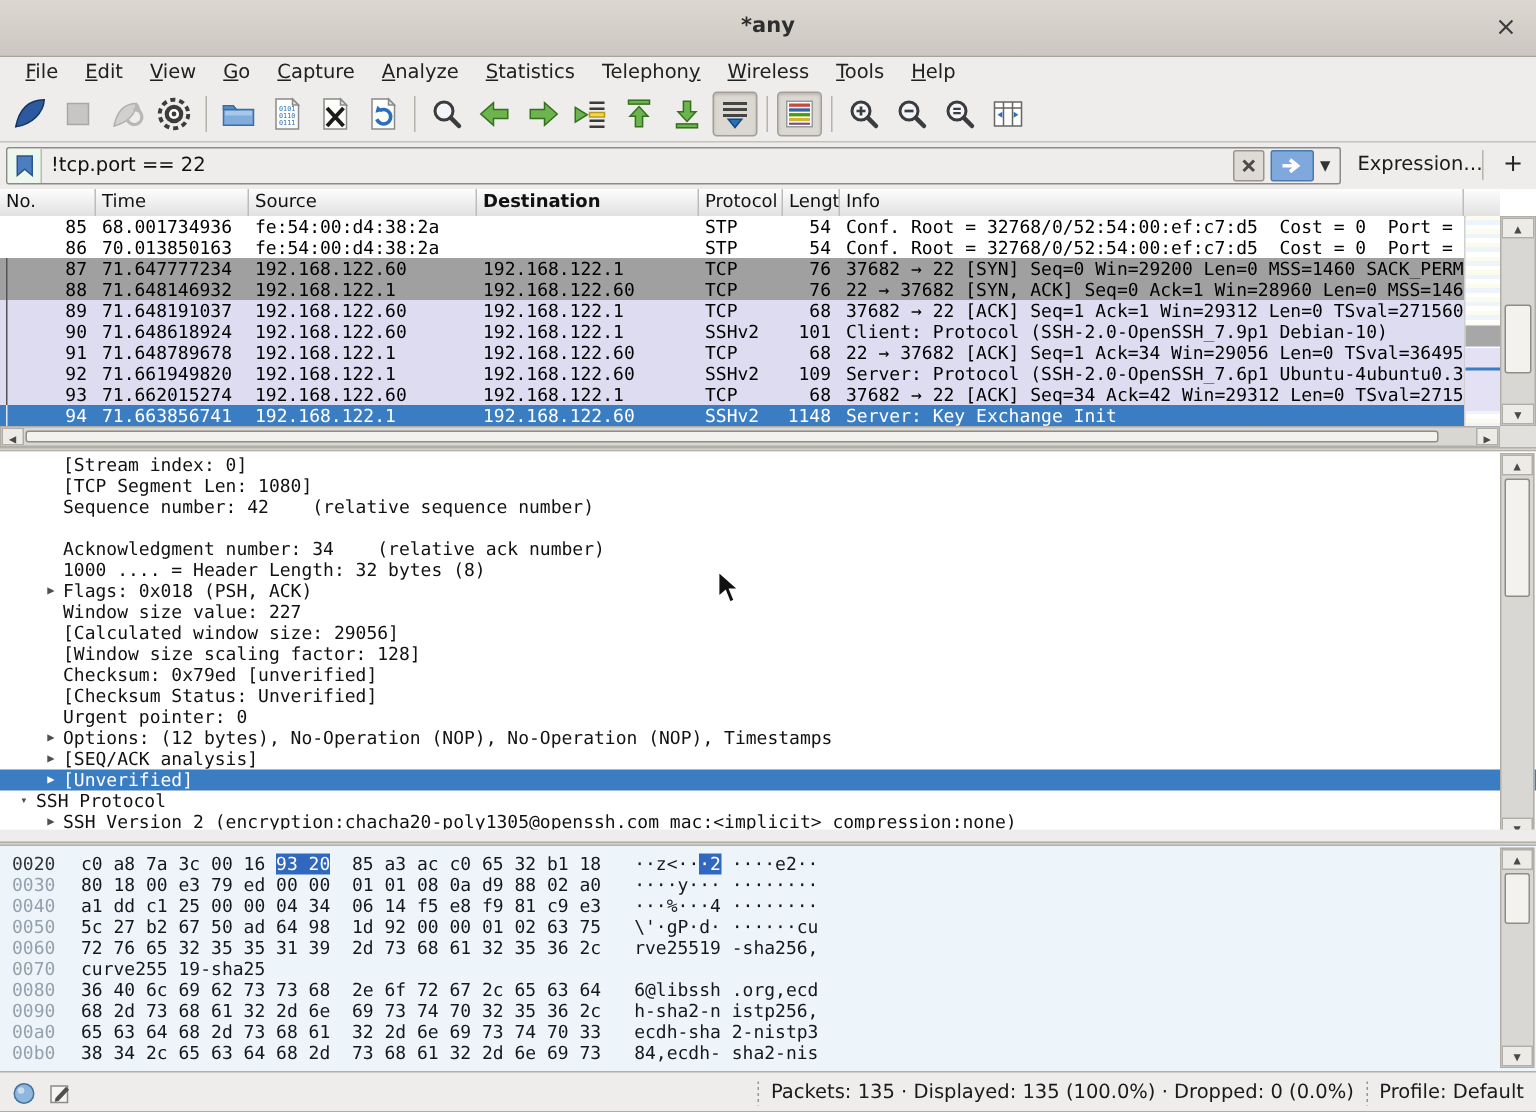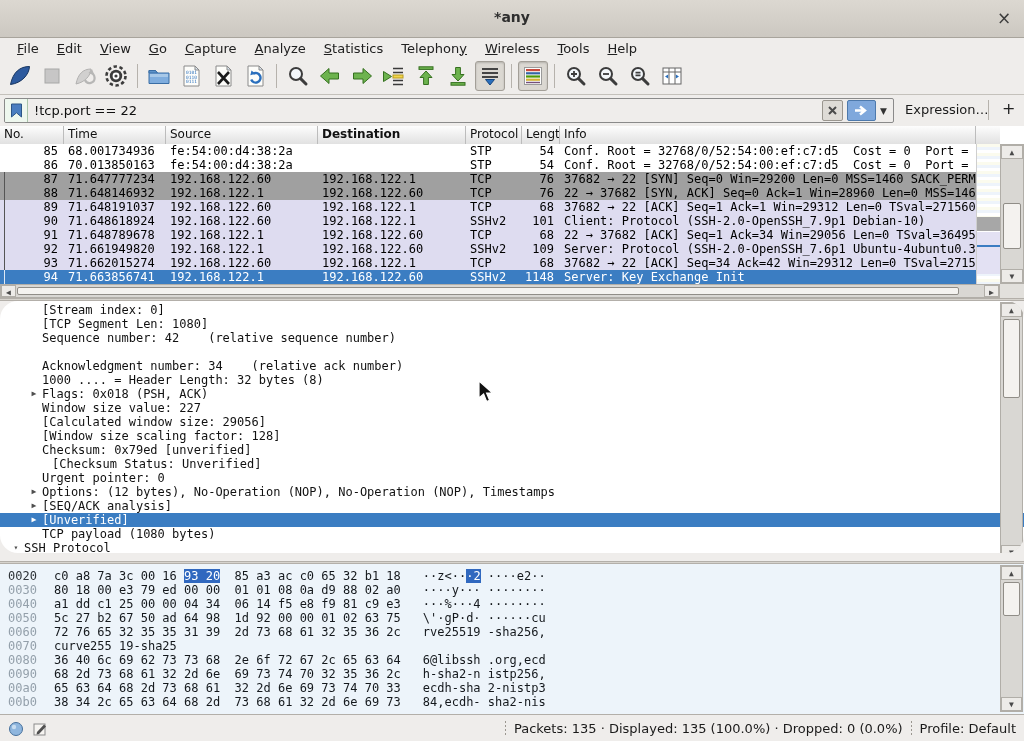--- a/index.html
+++ b/index.html
@@ -70,21 +70,21 @@
   .harr{position:absolute;top:0;bottom:0;width:15px;text-align:center;line-height:13px;font-size:8px;color:#4a4a4a;
     background:#edebe8;border:1px solid #b1aea8;box-sizing:border-box;}
   #pl-corner{position:absolute;left:1000px;top:158px;width:24px;height:14px;background:#e2e0dc;}
   .vthumb{position:absolute;left:2px;right:2px;background:#f4f2ef;border:1px solid #908d87;border-radius:2px;}
   .varr{position:absolute;left:0;width:100%;height:14px;text-align:center;line-height:13px;font-size:8px;color:#4a4a4a;
     background:#edebe8;border:1px solid #b1aea8;box-sizing:border-box;}
   
   .splitter{position:absolute;left:0;width:1024px;background:#d6d3cd;border-top:1px solid #b3afa9;border-bottom:1px solid #b3afa9;box-sizing:border-box;}
   
   #details{position:absolute;left:0;top:301px;width:1024px;height:252px;background:#fff;overflow:hidden;
-    font-family:"DejaVu Sans Mono",monospace;font-size:12px;border-radius:18px;}
+    font-family:"DejaVu Sans Mono",monospace;font-size:12px;}
   #details-rows{position:absolute;left:0;top:2px;right:24px;}
   .drow{height:14px;line-height:14px;display:flex;white-space:pre;color:#111;}
   .drow .arrow{width:16px;text-align:center;font-size:8px;color:#4f4f4f;flex:none;}
   .drow.selected{background:#3b7dc2;color:#fff;width:100%;}
   .drow.selected .arrow{color:#fff;}
   #details-vsb{left:1000px;top:1px;width:23px;height:258px;}
   
   #hexpane{position:absolute;left:0;top:564px;width:1024px;height:150px;background:#edf4fa;overflow:hidden;
     font-family:"DejaVu Sans Mono",monospace;font-size:12px;}
   .hexrow{height:14px;line-height:14px;white-space:pre;display:flex;}
@@ -349,26 +349,25 @@
         <div class="drow" style="padding-left: 26px;"><span class="arrow"></span><span class="dtext">[TCP Segment Len: 1080]</span></div>
         <div class="drow" style="padding-left: 26px;"><span class="arrow"></span><span class="dtext">Sequence number: 42    (relative sequence number)</span></div>
         <div class="drow" style="padding-left: 26px;"><span class="arrow"></span></div>
         <div class="drow" style="padding-left: 26px;"><span class="arrow"></span><span class="dtext">Acknowledgment number: 34    (relative ack number)</span></div>
         <div class="drow" style="padding-left: 26px;"><span class="arrow"></span><span class="dtext">1000 .... = Header Length: 32 bytes (8)</span></div>
         <div class="drow" style="padding-left: 26px;"><span class="arrow">▶</span><span class="dtext">Flags: 0x018 (PSH, ACK)</span></div>
         <div class="drow" style="padding-left: 26px;"><span class="arrow"></span><span class="dtext">Window size value: 227</span></div>
         <div class="drow" style="padding-left: 26px;"><span class="arrow"></span><span class="dtext">[Calculated window size: 29056]</span></div>
         <div class="drow" style="padding-left: 26px;"><span class="arrow"></span><span class="dtext">[Window size scaling factor: 128]</span></div>
         <div class="drow" style="padding-left: 26px;"><span class="arrow"></span><span class="dtext">Checksum: 0x79ed [unverified]</span></div>
-        <div class="drow" style="padding-left: 36px;"><span class="arrow"></span><span class="dtext">[Checksum Status: Unverified]</span></div>
+        <div class="drow" style="padding-left: 26px;"><span class="arrow"></span><span class="dtext">[Checksum Status: Unverified]</span></div>
         <div class="drow" style="padding-left: 26px;"><span class="arrow"></span><span class="dtext">Urgent pointer: 0</span></div>
         <div class="drow" style="padding-left: 26px;"><span class="arrow">▶</span><span class="dtext">Options: (12 bytes), No-Operation (NOP), No-Operation (NOP), Timestamps</span></div>
         <div class="drow" style="padding-left: 26px;"><span class="arrow">▶</span><span class="dtext">[SEQ/ACK analysis]</span></div>
         <div class="drow selected" style="padding-left: 26px;"><span class="arrow">▶</span><span class="dtext">[Unverified]</span></div>
-        <div class="drow" style="padding-left: 26px;"><span class="arrow"></span><span class="dtext">TCP payload (1080 bytes)</span></div>
         <div class="drow" style="padding-left: 8px;"><span class="arrow">▾</span><span class="dtext">SSH Protocol</span></div>
         <div class="drow" style="padding-left: 26px;"><span class="arrow">▶</span><span class="dtext">SSH Version 2 (encryption:chacha20-poly1305@openssh.com mac:&lt;implicit&gt; compression:none)</span></div>
       </div>
     <div id="details-vsb" class="sb">
       <div class="varr" style="top:0">▲</div>
       <div class="vthumb" style="top:16px;height:30%"></div>
       <div class="varr" style="bottom:0">▼</div>
     </div>
   </div>
 

